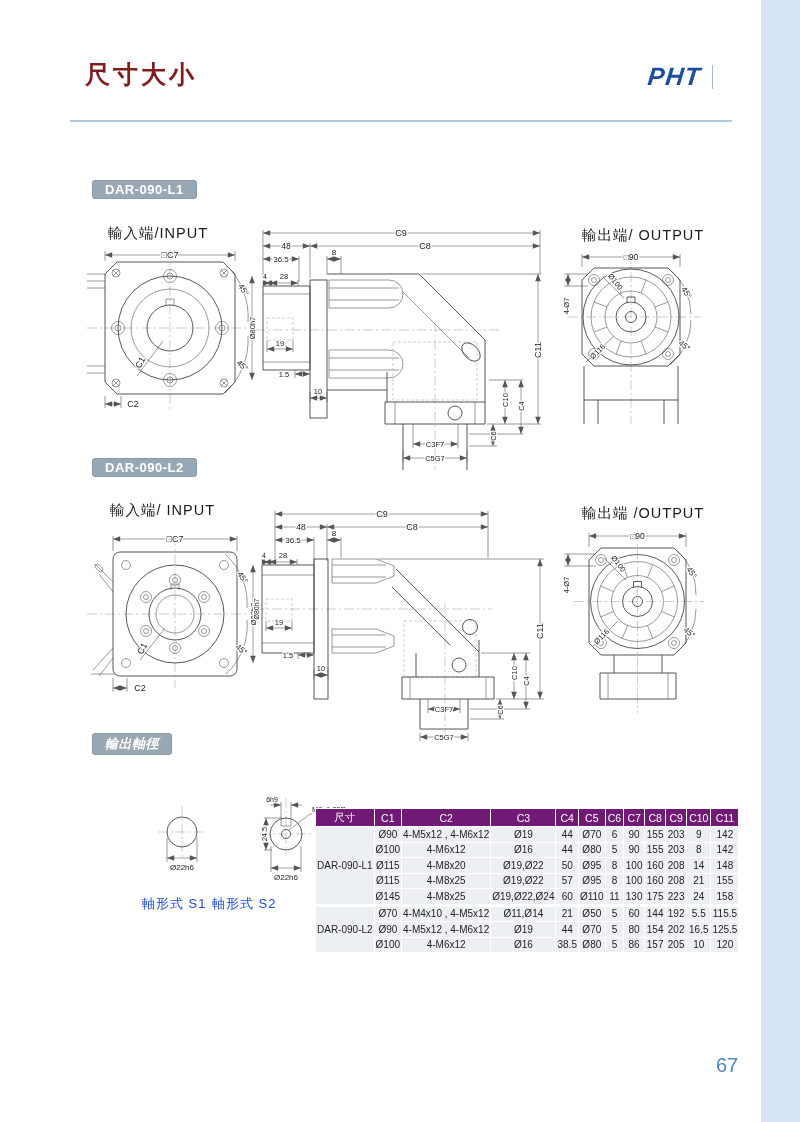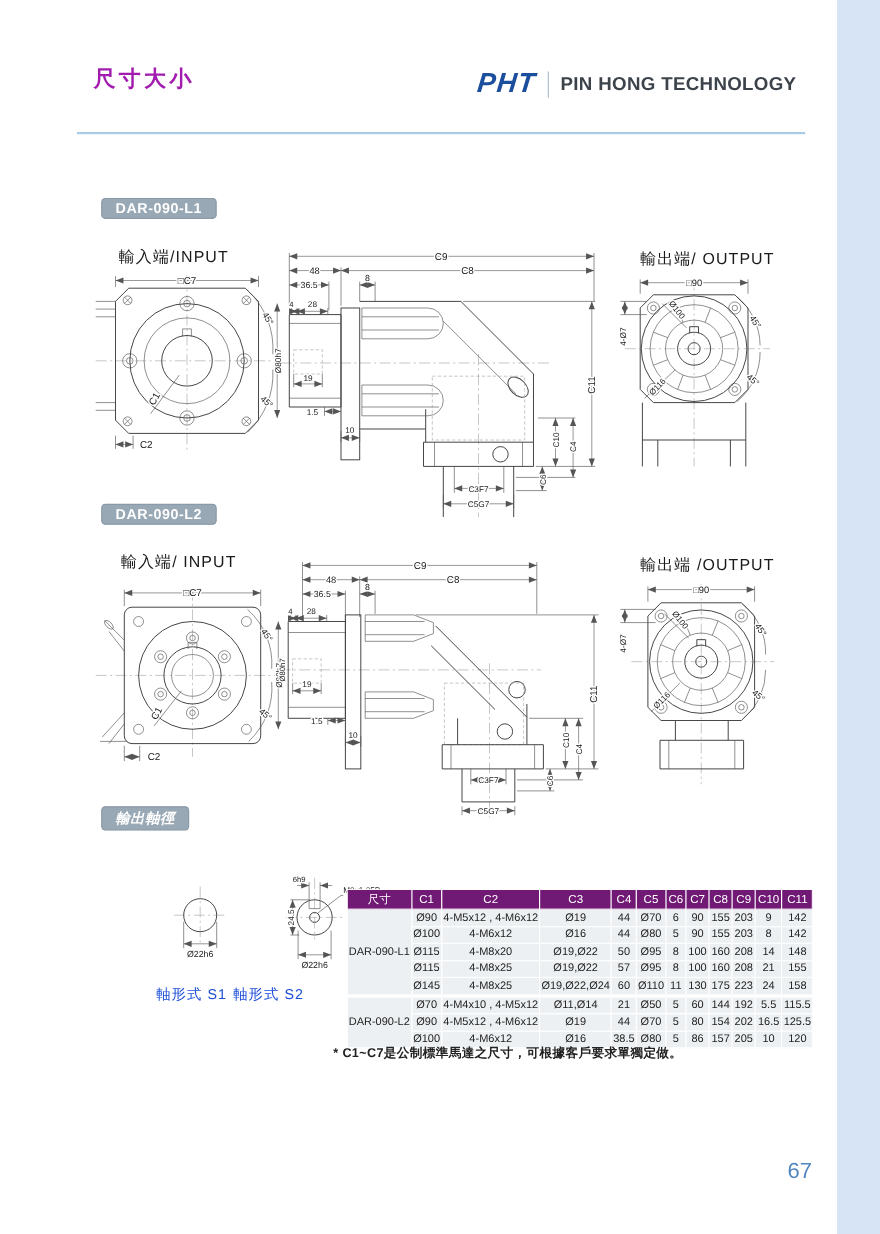--- a/index.html
+++ b/index.html
@@ -1,20 +1,20 @@
 <!DOCTYPE html>
 <html><head>
 <meta charset="utf-8">
 <style>
   html,body{margin:0;padding:0;background:#fff;}
   .page{position:relative;width:800px;height:1122px;background:#fff;overflow:hidden;
         font-family:"Liberation Sans","DejaVu Sans",sans-serif;}
   .abs{position:absolute;}
   
-  .title{left:85px;top:58px;font-size:20px;font-weight:600;color:#a21caf;letter-spacing:3px;}
+  .title{left:85px;top:58px;font-size:25px;font-weight:600;color:#7f1d1d;letter-spacing:3px;}
   .brand{top:62px;right:76px;display:flex;align-items:center;}
   .brand-abbr{font-size:25px;font-weight:900;font-style:italic;color:#1c4e9e;transform:skewX(-6deg);letter-spacing:1px;}
   .brand-div{width:1px;height:24px;background:#a9bccc;margin:0 11px;}
   .brand-name{font-size:17px;font-weight:700;color:#3d434b;letter-spacing:.3px;}
   .rule{left:70px;top:120px;width:662px;height:2px;background:#aacbe3;}
   .strip{left:761px;top:0;width:39px;height:1122px;background:#d6e4f5;}
   
   .badge{background:#98a8b5;color:#fff;font-size:13px;font-weight:600;letter-spacing:.5px;
          padding:2px 13px;border-radius:4px;box-shadow:0 0 0 1px #8a9aa8 inset;}
   .viewlabel{font-size:14.5px;font-weight:500;color:#1a1a1a;letter-spacing:1px;}
@@ -51,21 +51,20 @@
       </marker>
     </defs>
   </svg>
 
   <div class="abs strip"></div>
 
   <div class="abs title">尺寸大小</div>
   <div class="abs brand">
     <span class="brand-abbr">PHT</span>
     <span class="brand-div"></span>
-    <span class="brand-name">PIN HONG TECHNOLOGY</span>
   </div>
   <div class="abs rule"></div>
 
   <div class="abs badge" style="left:92px;top:180px;">DAR-090-L1</div>
   <div class="abs viewlabel" style="left:108px;top:224px;">輸入端/INPUT</div>
   <div class="abs viewlabel" style="left:582px;top:226px;">輸出端/ OUTPUT</div>
 
   <svg class="abs" style="left:85px;top:246px;" width="180" height="170" viewBox="0 0 180 170">
     <path class="cl" d="M2,82 H170 M85,4 V164"></path>
     <path class="ln" d="M32,16 H138 L150,28 V136 L138,148 H32 L20,136 V28 Z"></path>
@@ -514,17 +513,16 @@
           <td>5</td>
           <td>86</td>
           <td>157</td>
           <td>205</td>
           <td>10</td>
           <td>120</td>
         </tr>
       </tbody>
   </table>
 
-  <div class="abs footnote" style="left:303px;top:950px;">* C1~C7是公制標準馬達之尺寸，可根據客戶要求單獨定做。</div>
 
   <div class="abs pagenum" style="left:716px;top:1054px;">67</div>
 
 </div>
 
 </body></html>

